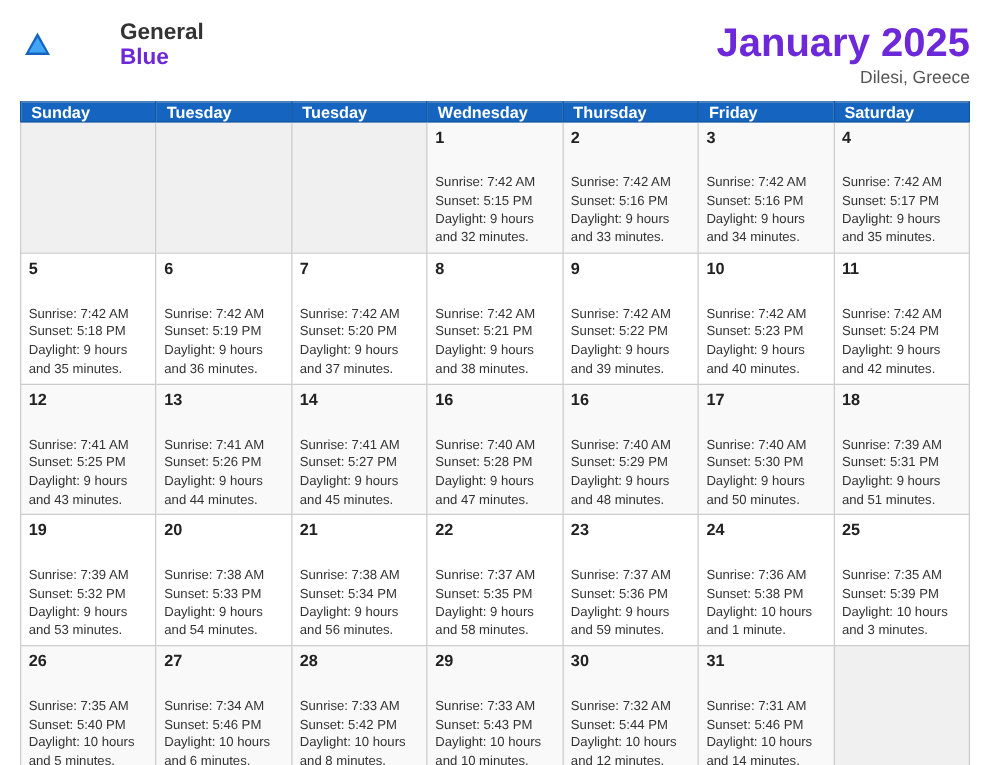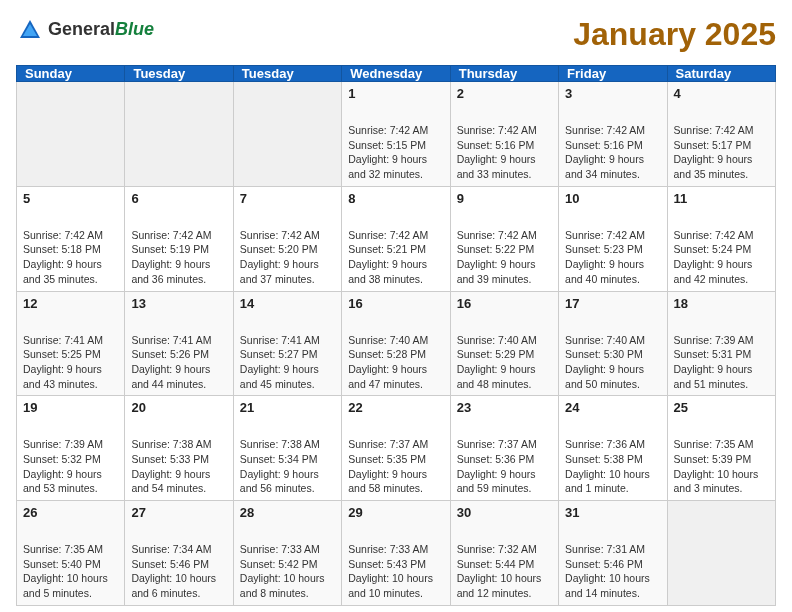--- a/index.html
+++ b/index.html
@@ -16,45 +16,45 @@
       align-items: flex-start;
       margin-bottom: 12px;
     }
     .logo {
       display: flex;
       align-items: center;
       gap: 4px;
     }
     .logo-text {
       display: flex;
-      flex-direction: row;
+      flex-direction: column;
       line-height: 1.1;
+      margin-left: 48px;
     }
     .logo-general {
       font-size: 18px;
       font-weight: bold;
       color: #333;
     }
     .logo-blue {
       font-size: 18px;
       font-weight: bold;
-      color: #15803d;
-      font-style: italic;
+      color: #6d28d9;
     }
     .logo-icon {
       width: 28px;
       height: 28px;
     }
     .title-block {
       text-align: right;
     }
     .month-title {
       font-size: 32px;
       font-weight: bold;
-      color: #a16207;
+      color: #6d28d9;
     }
     .location {
       font-size: 14px;
       color: #555;
     }
     .calendar {
       width: 100%;
       border-collapse: collapse;
       border: 1px solid #ccc;
     }
@@ -107,20 +107,21 @@
       <polygon points="14,4 24,22 4,22" fill="#1565c0"></polygon>
       <polygon points="14,8 21,20 7,20" fill="#42a5f5"></polygon>
     </svg>
     <div class="logo-text">
       <span class="logo-general">General</span>
       <span class="logo-blue">Blue</span>
     </div>
   </div>
   <div class="title-block">
     <div class="month-title">January 2025</div>
+    <div class="location">Dilesi, Greece</div>
   </div>
 </div>
 
 <table class="calendar">
   <thead>
     <tr>
     <th>Sunday</th>
         <th>Tuesday</th>
         <th>Tuesday</th>
         <th>Wednesday</th>

